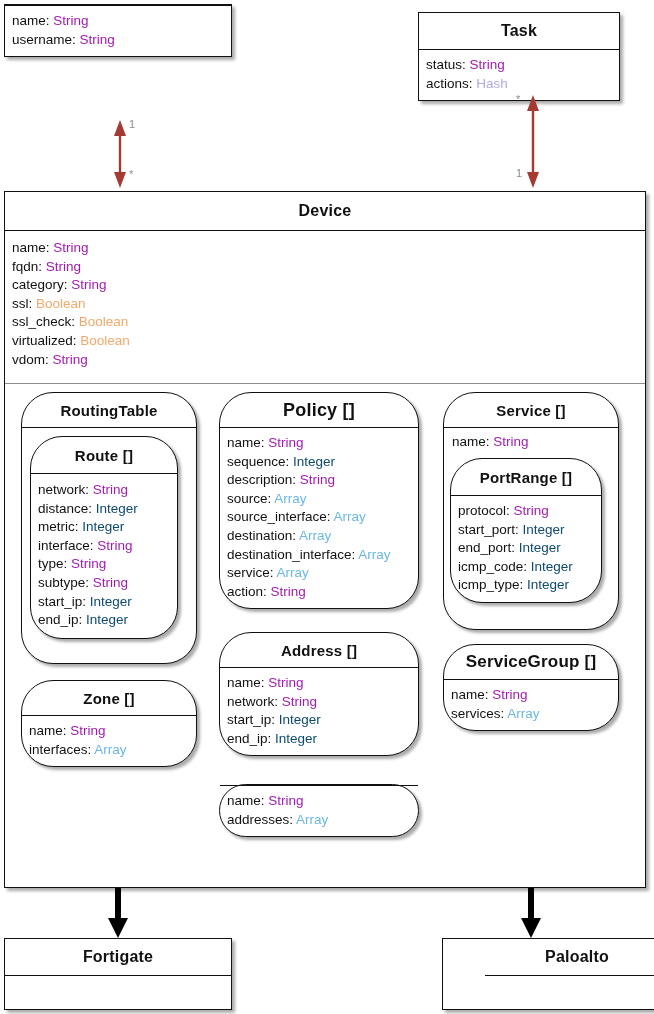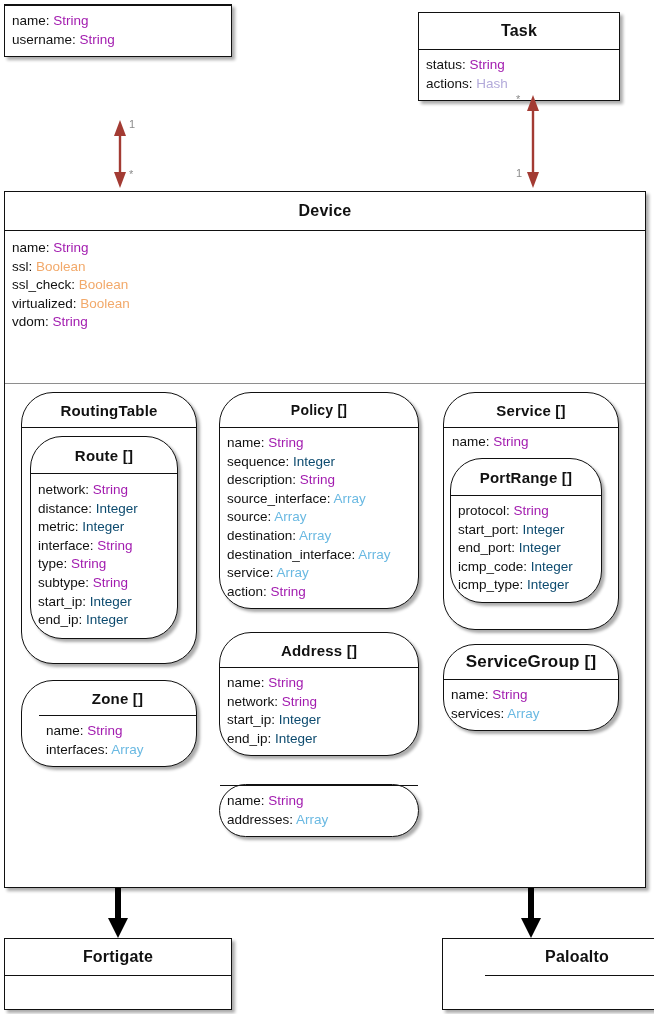--- a/index.html
+++ b/index.html
@@ -80,25 +80,25 @@
   .nested { position: absolute; border-radius: 32px; }
 
   #box-routingtable { left: 16px;  top: 8px;  width: 176px; height: 272px; }
   #box-routingtable > .title { height: 34px; font-size: 15px; }
   #box-routingtable > .attrs { padding: 7px 7px 7px 8px; height: 236px; position: relative; }
 
   #box-route { left: 8px; top: 8px; width: 148px; }
   #box-route > .title { height: 36px; font-size: 15px; }
   #box-route > .attrs { padding-top: 7px; padding-bottom: 8px; }
 
-  #box-zone { left: 16px; top: 296px; width: 176px; padding-left: 17px; }
+  #box-zone { left: 16px; top: 296px; width: 176px; }
   #box-zone > .title { height: 34px; font-size: 15px; }
 
   #box-policy { left: 214px; top: 8px; width: 200px; }
-  #box-policy > .title { height: 34px; font-size: 14px; }
+  #box-policy > .title { height: 34px; font-size: 18px; }
 
   #box-address { left: 214px; top: 248px; width: 200px; }
   #box-address > .title { height: 34px; font-size: 15px; }
 
   #box-addressgroup { left: 214px; top: 400px; width: 200px; }
   #box-addressgroup > .title { height: 34px; font-size: 15px; }
 
   #box-service { left: 438px; top: 8px; width: 176px; height: 238px; }
   #box-service > .title { height: 34px; font-size: 15px; }
   #box-service > .attrs { padding: 5px 7px 7px 8px; height: 202px; position: relative; }
@@ -162,20 +162,22 @@
     <polygon points="15,93 9,77 21,77" fill="#a33b33"></polygon>
   </svg>
   <span class="mult" style="left:-2px; top:-2px;">*</span>
   <span class="mult" style="left:-2px; top:72px;">1</span>
 </div>
 
 <div class="uml" id="box-device">
   <div class="title">Device</div>
   <div class="attrs">
       <div class="attr"><span>name: </span><span class="t t-String">String</span></div>
+      <div class="attr"><span>fqdn: </span><span class="t t-String">String</span></div>
+      <div class="attr"><span>category: </span><span class="t t-String">String</span></div>
       <div class="attr"><span>ssl: </span><span class="t t-Boolean">Boolean</span></div>
       <div class="attr"><span>ssl_check: </span><span class="t t-Boolean">Boolean</span></div>
       <div class="attr"><span>virtualized: </span><span class="t t-Boolean">Boolean</span></div>
       <div class="attr"><span>vdom: </span><span class="t t-String">String</span></div>
     </div>
 
   <div id="device-canvas">
 
     <div class="uml nested" id="box-routingtable">
       <div class="title">RoutingTable</div>
@@ -203,22 +205,22 @@
           <div class="attr"><span>interfaces: </span><span class="t t-Array">Array</span></div>
         </div>
     </div>
 
     <div class="uml nested" id="box-policy">
       <div class="title">Policy []</div>
       <div class="attrs">
           <div class="attr"><span>name: </span><span class="t t-String">String</span></div>
           <div class="attr"><span>sequence: </span><span class="t t-Integer">Integer</span></div>
           <div class="attr"><span>description: </span><span class="t t-String">String</span></div>
+          <div class="attr"><span>source: </span><span class="t t-Array">Array</span></div>
           <div class="attr"><span>source_interface: </span><span class="t t-Array">Array</span></div>
-          <div class="attr"><span>source: </span><span class="t t-Array">Array</span></div>
           <div class="attr"><span>destination: </span><span class="t t-Array">Array</span></div>
           <div class="attr"><span>destination_interface: </span><span class="t t-Array">Array</span></div>
           <div class="attr"><span>service: </span><span class="t t-Array">Array</span></div>
           <div class="attr"><span>action: </span><span class="t t-String">String</span></div>
         </div>
     </div>
 
     <div class="uml nested" id="box-address">
       <div class="title">Address []</div>
       <div class="attrs">

